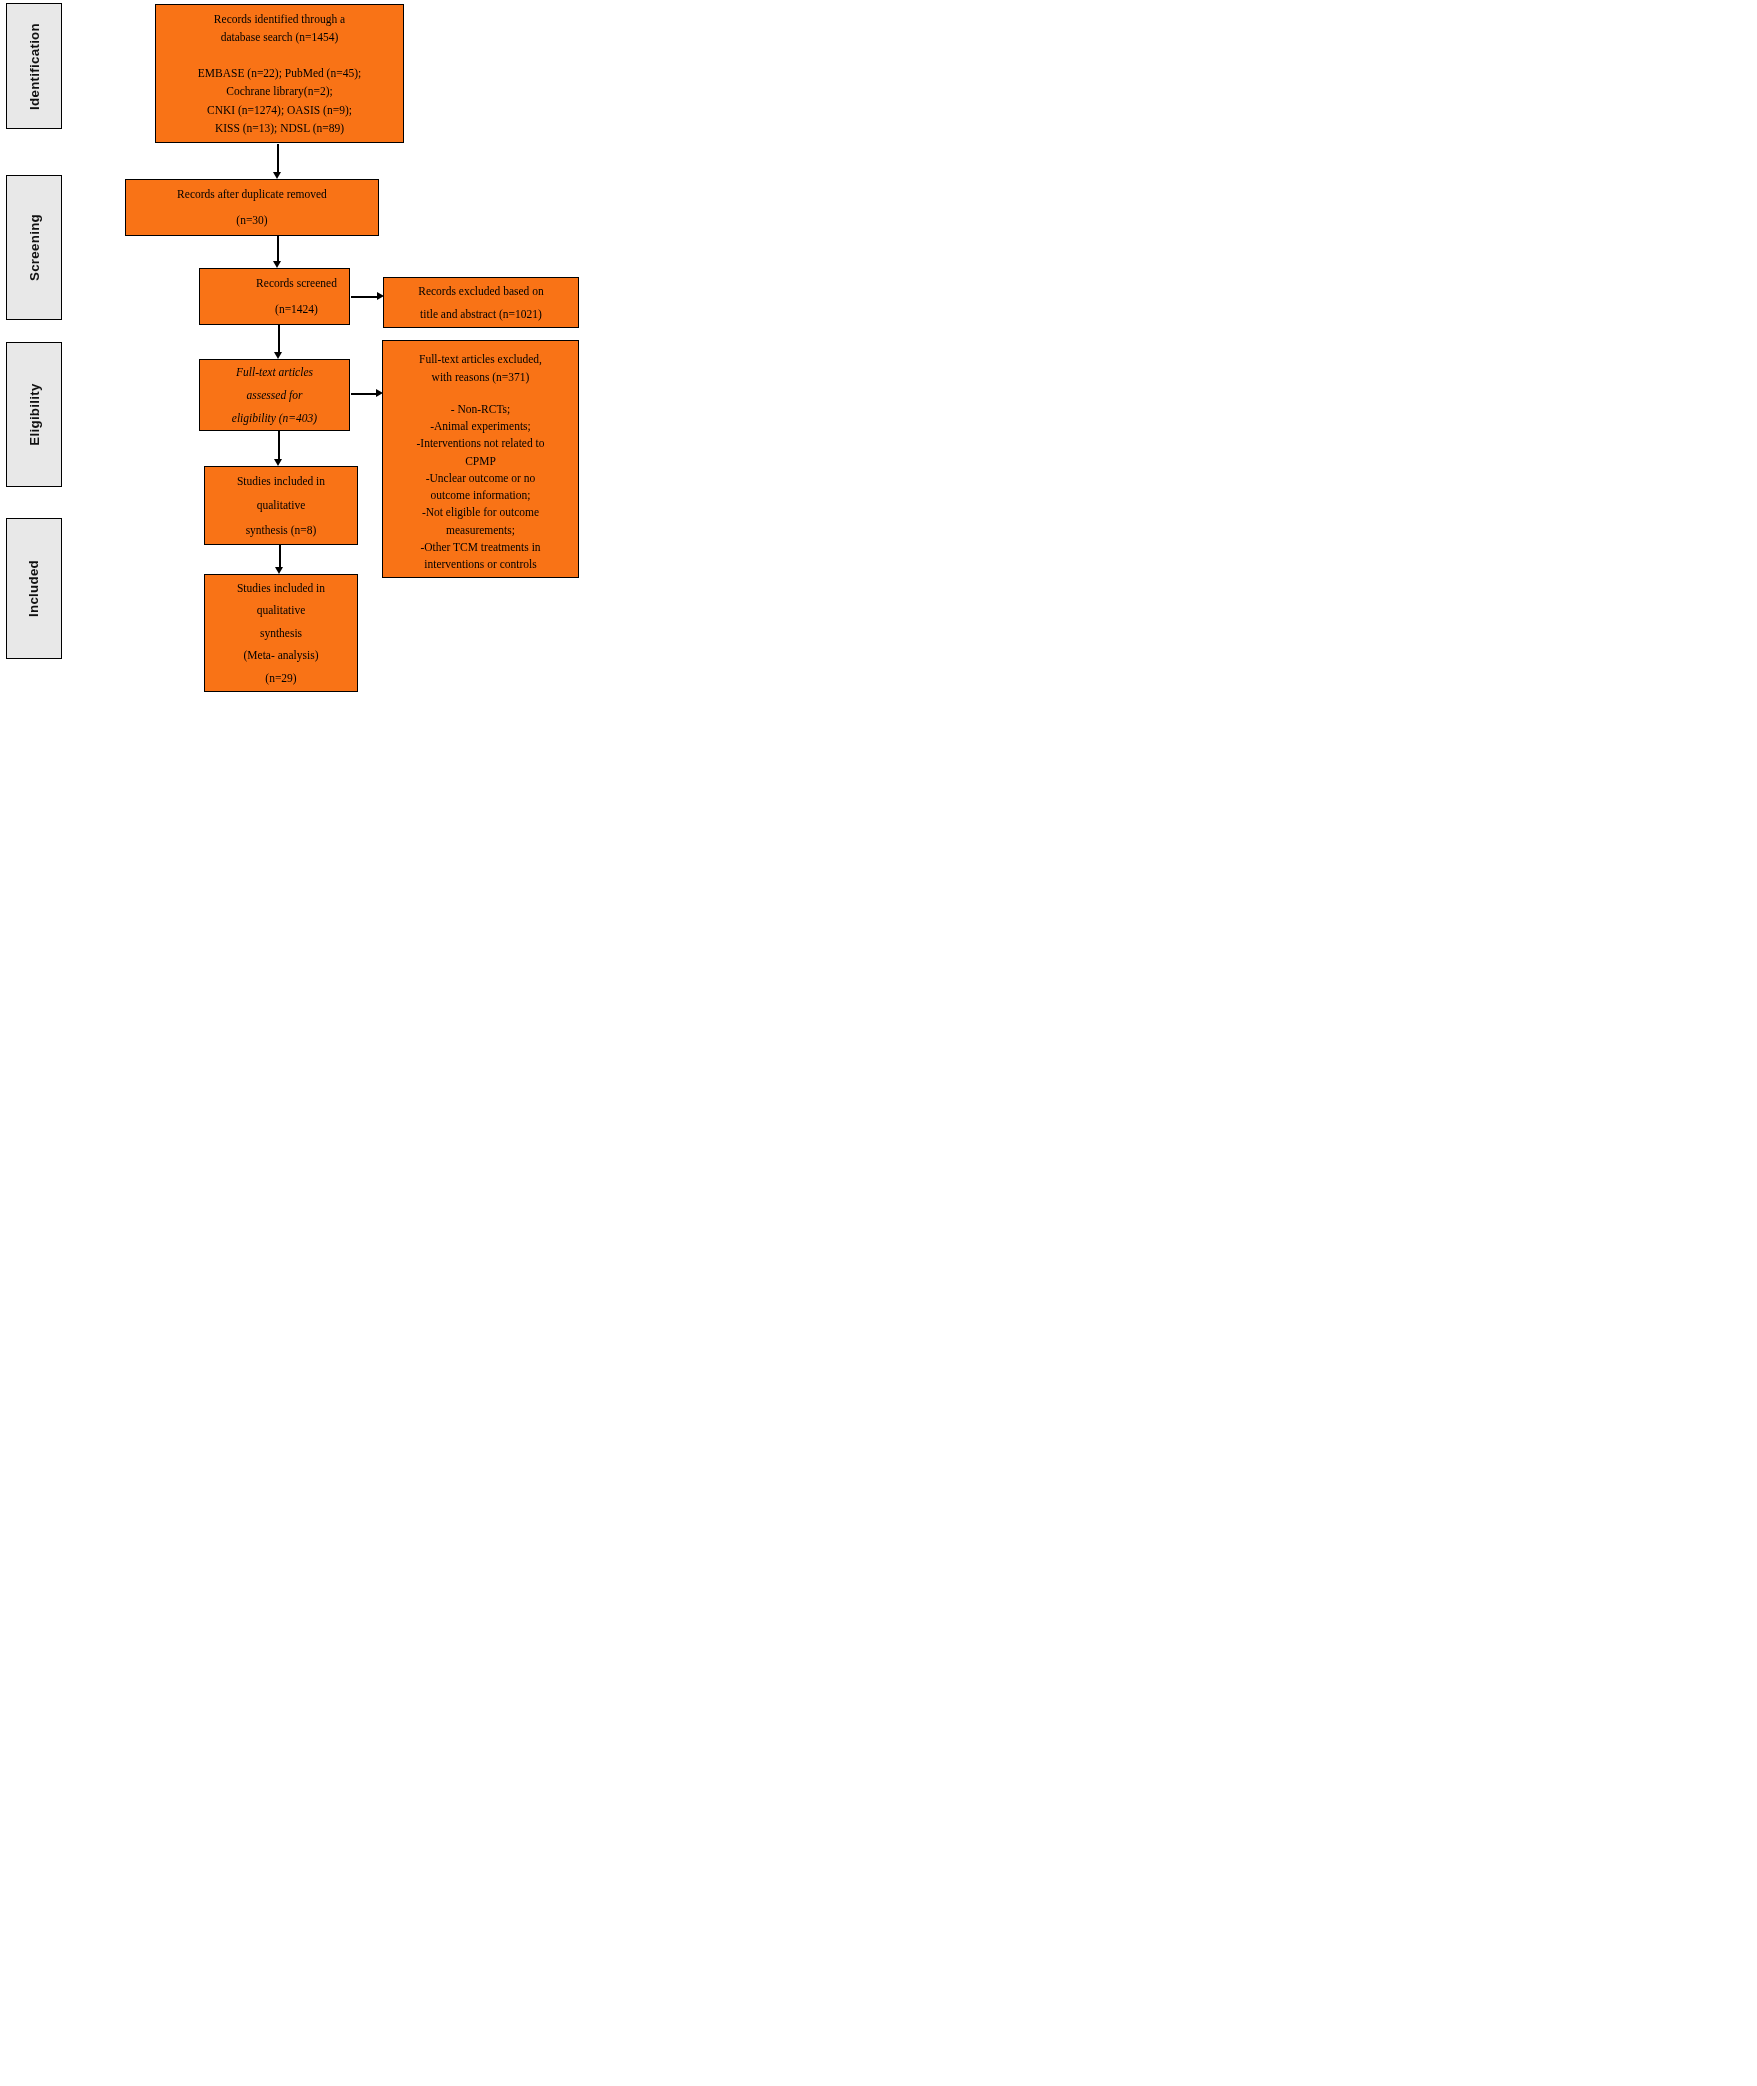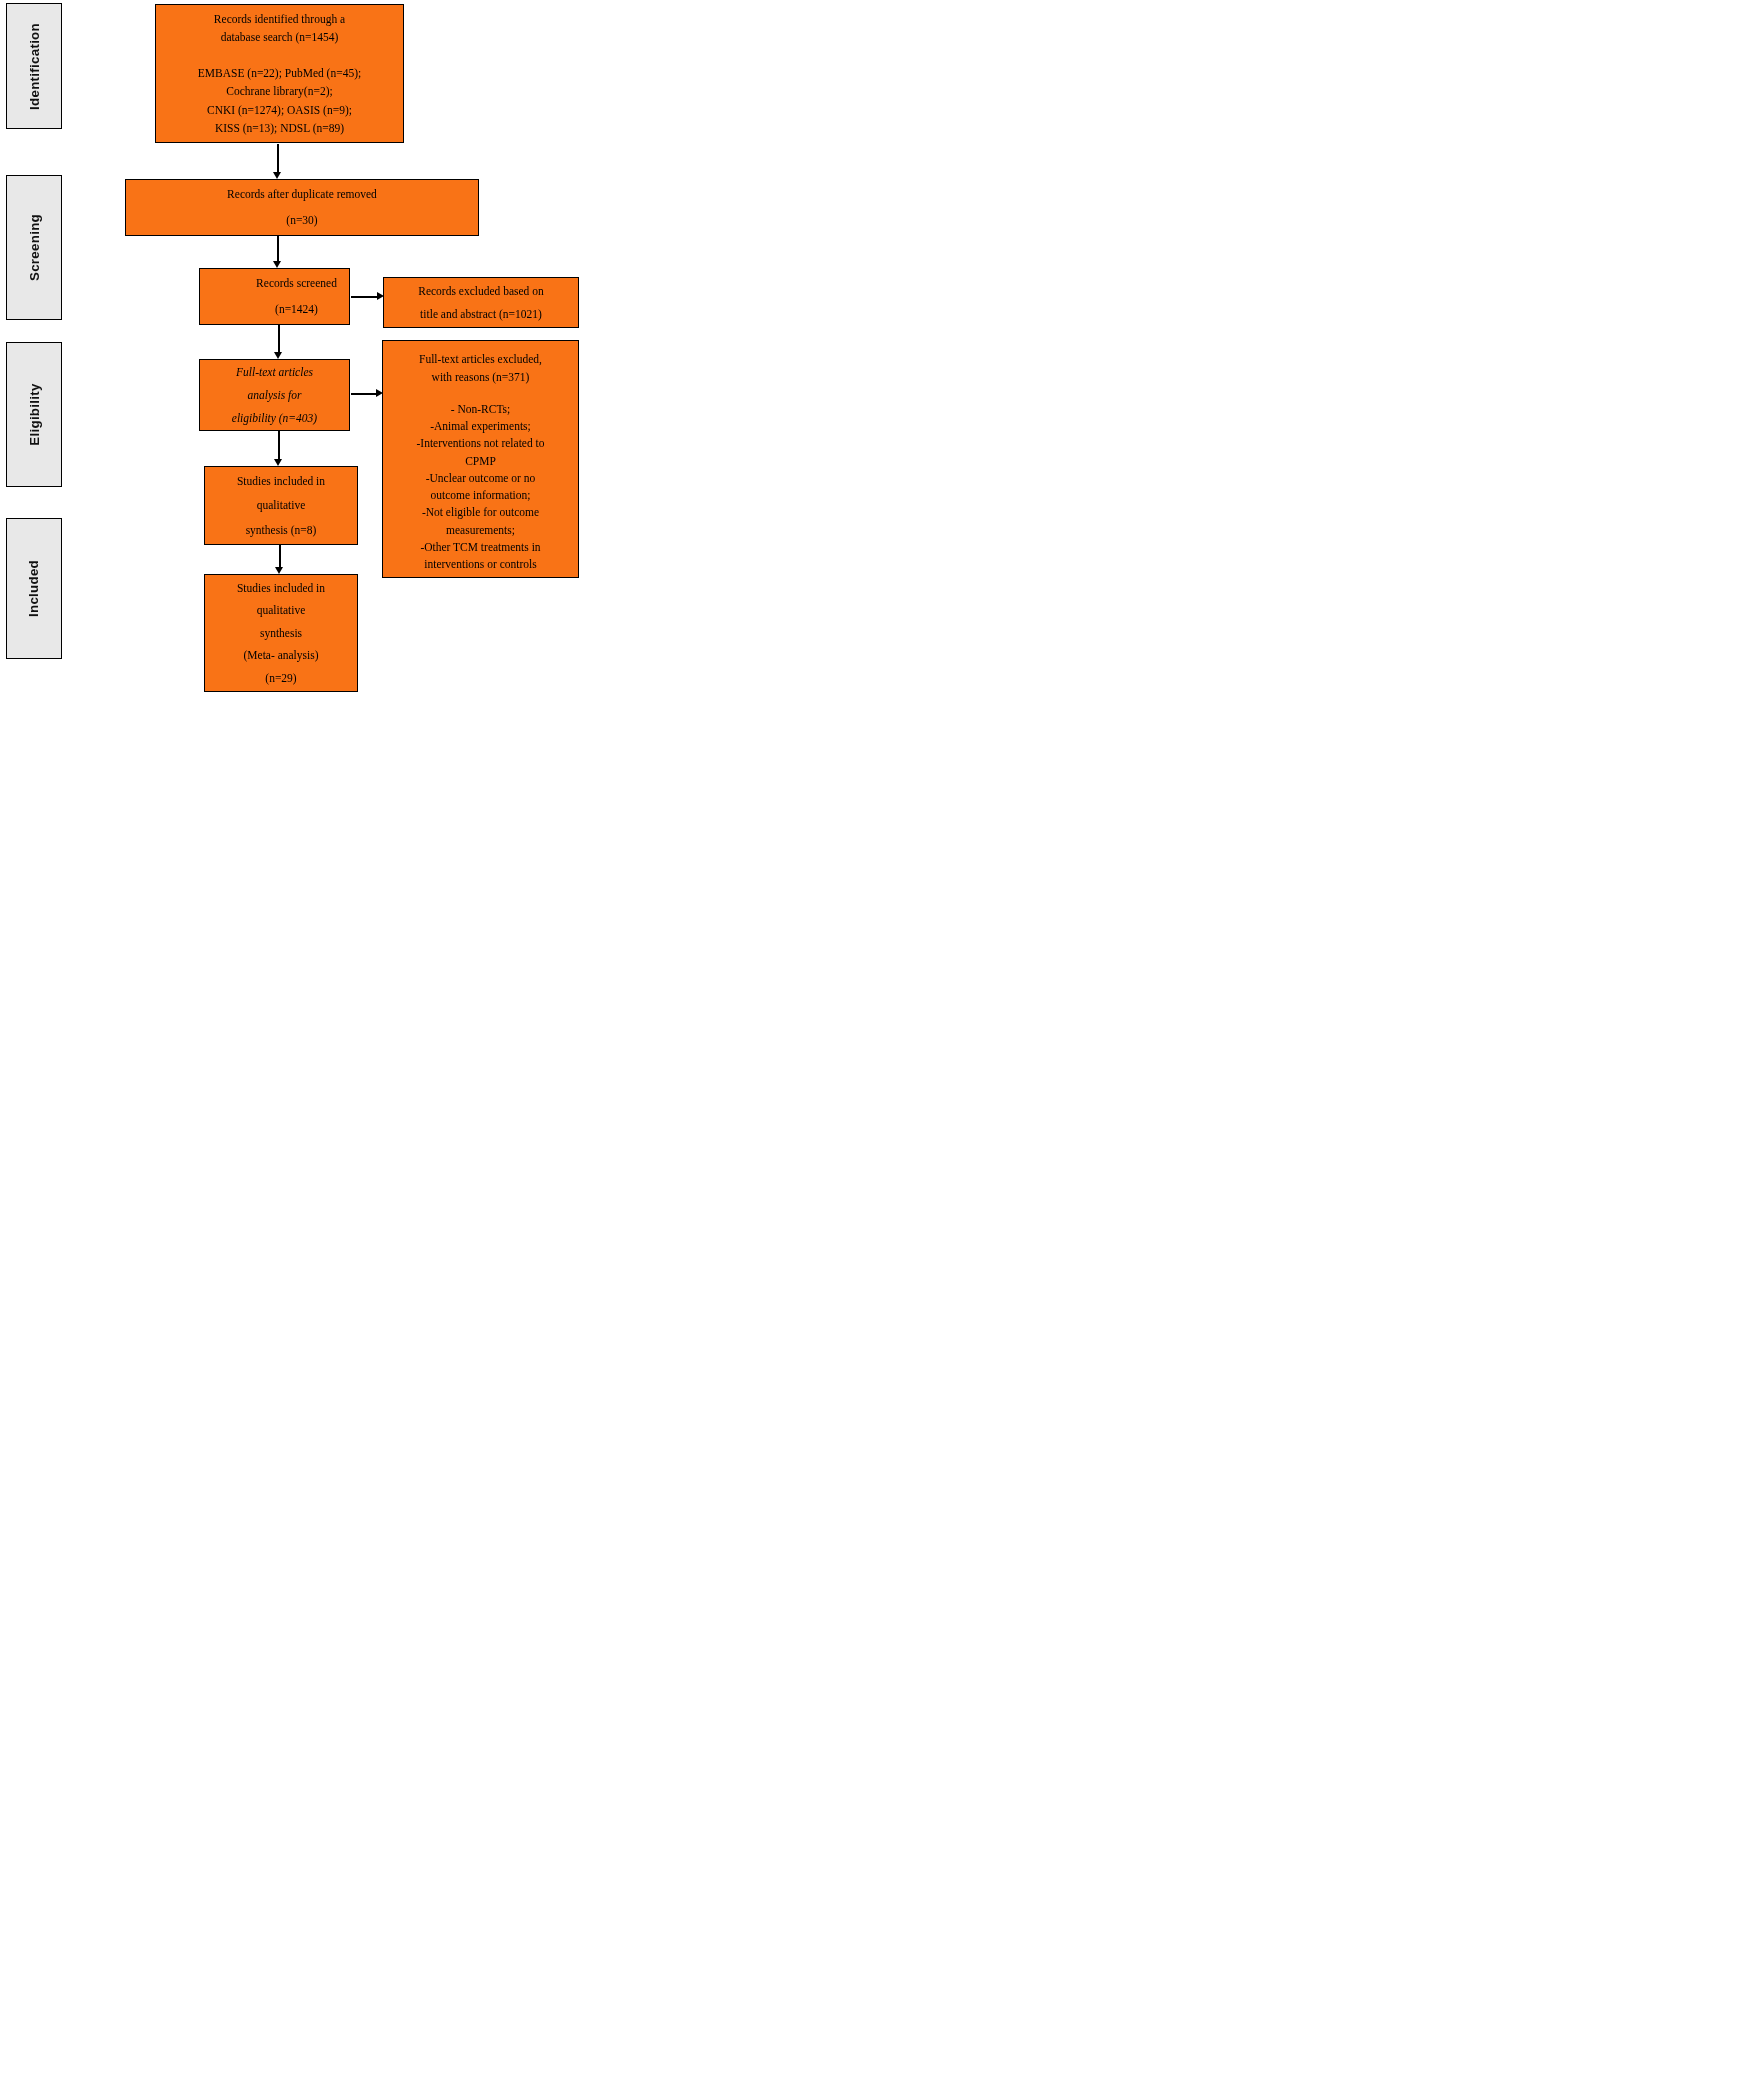--- a/index.html
+++ b/index.html
@@ -40,21 +40,21 @@
     display: flex;
     flex-direction: column;
     justify-content: center;
     text-align: center;
     font-size: 11.5px;
     line-height: 2.1;
   }
   .box .line { white-space: nowrap; }
   #box-identified { left: 155px; top: 4.2px;   width: 249px; height: 139px; line-height: 1.6; }
   #box-identified .para-gap { height: 17px; }
-  #box-duplicates { left: 125px; top: 179px; width: 354px; height: 57px;  line-height: 2.2; }
+  #box-duplicates { left: 125px; top: 179px; width: 254px; height: 57px;  line-height: 2.2; }
   #box-screened   { left: 199px; top: 268px; width: 151px; height: 57px;  line-height: 2.2; padding-left: 44px; }
   #box-excluded1  { left: 383px; top: 277px; width: 196px; height: 51px;  line-height: 2.0; }
   #box-fulltext   { left: 199px; top: 359px; width: 151px; height: 72px; line-height: 2.0; font-style: italic; }
   #box-excluded2  {
     left: 382px; top: 340px; width: 197px; height: 238px;
     justify-content: flex-start;
     padding: 8.5px 8.5px 4.8px 8.5px;
     line-height: 1.6;
   }
   #box-excluded2 .reasons { margin-top: 14.5px; text-align: center; line-height: 1.5; }
@@ -141,21 +141,21 @@
     <div class="line">(n=1424)</div>
   </div>
 
   <div class="box" id="box-excluded1">
     <div class="line">Records excluded based on</div>
     <div class="line">title and abstract (n=1021)</div>
   </div>
 
   <div class="box" id="box-fulltext">
     <div class="line">Full-text articles</div>
-    <div class="line">analysis for</div>
+    <div class="line">assessed for</div>
     <div class="line">eligibility (n=403)</div>
   </div>
 
   <div class="box" id="box-excluded2">
     <div class="line">Full-text articles excluded,</div>
     <div class="line">with reasons (n=371)</div>
     <div class="reasons">
       <div class="line">- Non-RCTs;</div>
       <div class="line">-Animal experiments;</div>
       <div class="line">-Interventions not related to</div>

